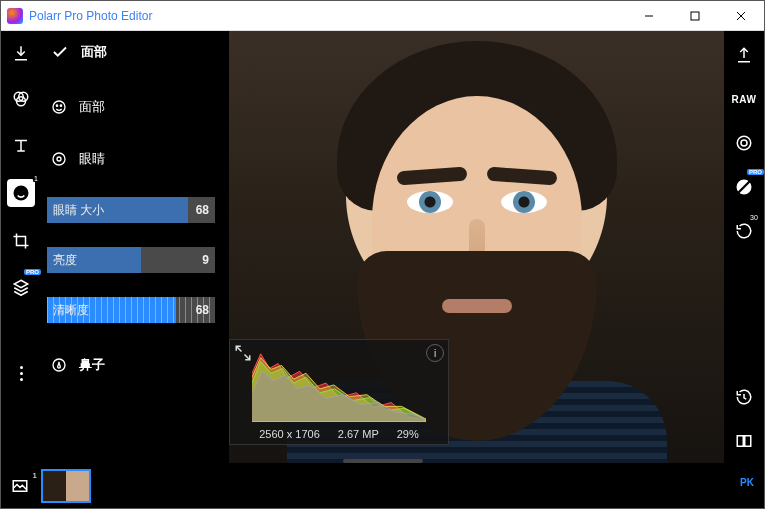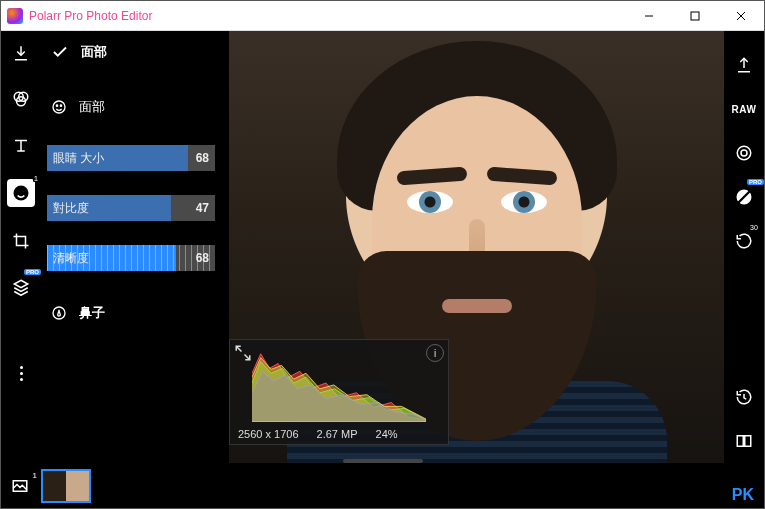--- a/index.html
+++ b/index.html
@@ -1,21 +1,21 @@
 <!DOCTYPE html>
 <html><head>
 <meta charset="utf-8">
 <style>
   * { box-sizing: border-box; margin: 0; padding: 0; font-family: "Segoe UI", Arial, sans-serif; }
   html, body { width: 765px; height: 509px; overflow: hidden; background: #fff; }
   .window { width: 765px; height: 509px; display: flex; flex-direction: column; border: 1px solid #555; }
   
   .titlebar { height: 30px; background: #fff; display: flex; align-items: center; padding-left: 6px; border-bottom: 1px solid #ddd; }
   .titlebar .app-icon { width: 16px; height: 16px; margin-right: 6px; border-radius: 3px; background: radial-gradient(circle at 30% 30%, #ff8a00, #a020f0 60%, #00c0ff); }
-  .titlebar .title { font-size: 12px; color: #ec4899; flex: 1; }
+  .titlebar .title { font-size: 12px; color: #3b82f6; flex: 1; }
   .win-btns { display: flex; height: 100%; }
   .win-btn { width: 46px; display: flex; align-items: center; justify-content: center; color: #000; font-size: 12px; }
   .win-btn svg { stroke: #000; }
   
   .app-body { flex: 1; background: #000; display: flex; flex-direction: column; }
   .workspace { flex: 1; display: flex; min-height: 0; }
   
   .left-rail { width: 40px; display: flex; flex-direction: column; align-items: center; padding-top: 10px; gap: 22px; color: #fff; }
   .rail-icon { width: 24px; height: 24px; display:flex; align-items:center; justify-content:center; position:relative; }
   .rail-icon.active { background: #fff; color:#000; border-radius:4px; width:28px; height:28px; }
@@ -52,35 +52,35 @@
   .beard { position:absolute; left:30px; right:30px; top:210px; height:190px; background:#2a1e15; border-radius:30px 30px 120px 120px / 30px 30px 160px 160px; }
   .mouth-gap { position:absolute; left:50%; top:258px; width:70px; height:14px; margin-left:-35px; background:#b47d68; border-radius:10px; }
   .sweater { position:absolute; left:-40px; right:-40px; bottom:-30px; height:120px; background:repeating-linear-gradient(0deg,#0e1a2a 0 6px,#1a2b40 6px 12px); border-radius:60px 60px 0 0; }
   
   .histo { position:absolute; left:8px; bottom:18px; width:220px; background:rgba(20,20,20,.85); border:1px solid #333; }
   .histo-top { display:flex; align-items:flex-start; justify-content:space-between; height:86px; padding:4px; }
   .histo-graph { flex:1; height:78px; position:relative; }
   .histo svg { width:100%; height:100%; display:block; }
   .expand-ic, .info-ic { width:18px; height:18px; display:flex; align-items:center; justify-content:center; color:#ddd; border:1px solid rgba(255,255,255,.3); border-radius:50%; font-size:10px; }
   .expand-ic { border-radius:2px; border:none; }
-  .histo-meta { display:flex; gap:18px; padding:2px 8px 4px; color:#ddd; font-size:11px; }
+  .histo-meta { display:flex; gap:18px; padding:2px 8px 4px; color:#ddd; font-size:11px;justify-content:center; }
   .filename-bar { position:absolute; left:8px; right:0; bottom:0; height:18px; background:rgba(30,30,30,.95); color:#ccc; font-size:11px; text-align:center; line-height:18px; }
   
-  .right-rail { width:40px; display:flex; flex-direction:column; align-items:center; padding-top:22px; gap:20px; color:#fff; position:relative; }
+  .right-rail { width:40px; display:flex; flex-direction:column; align-items:center; padding-top:12px; gap:20px; color:#fff; position:relative; }
   .right-rail .raw { font-size:10px; font-weight:700; letter-spacing:.5px; }
   .right-rail .rot-label { font-size:7px; position:absolute; transform:translate(10px,-14px); }
   .spacer { flex:1; }
   .right-rail .ric { width:24px;height:24px;display:flex;align-items:center;justify-content:center;position:relative; }
   .right-rail .pro-badge { position:absolute; top:-6px; right:-8px; font-size:6px; font-weight:700; color:#fff; background:#2b8cff; padding:0 2px; border-radius:2px; }
   
   .filmstrip { height:45px; background:#000; display:flex; align-items:center; padding:0 8px; gap:10px; position:relative; }
   .gallery-ic { width:22px;height:22px; color:#fff; display:flex;align-items:center;justify-content:center; position:relative;}
   .gallery-ic .cnt { position:absolute; top:-4px; right:-6px; font-size:8px; color:#fff; }
   .thumb { width:50px; height:34px; border:2px solid #2b8cff; background:linear-gradient(90deg,#2a2015 0 50%, #c9a98b 50% 100%); }
-  .pk { position:absolute; right:10px; bottom:4px; font-size:16px; color:#2b8cff; font-weight:700;}
+  .pk { position:absolute; right:10px; bottom:20px; font-size:10px; color:#2b8cff; font-weight:700;}
   .scroll-ind { position:absolute; left:50%; top:-4px; width:80px; height:4px; background:#444; border-radius:2px; transform:translateX(-50%);}
   .more-dots { display:flex; flex-direction:column; gap:3px; align-items:center; justify-content:center; height:24px;}
   .more-dots span{ width:3px;height:3px;background:#fff;border-radius:50%;}
   .left-rail .more-dots { margin-top:auto; margin-bottom:12px;}
 </style>
 </head>
 <body>
 
 <div class="window">
 
@@ -177,30 +177,39 @@
             <svg width="16" height="16" viewBox="0 0 24 24" stroke="#fff" fill="none" stroke-width="2">
                 <circle cx="12" cy="12" r="9"></circle>
                 <circle cx="9" cy="10" r="1" fill="#fff"></circle>
                 <circle cx="15" cy="10" r="1" fill="#fff"></circle>
                 <path d="M8 15c1.2 1.3 2.6 2 4 2s2.8-.7 4-2"></path>
               </svg>
           </span>
           <span>面部</span>
         </div>
 
+        <div class="opt-row">
+          <span class="oicon">
+            <svg width="16" height="16" viewBox="0 0 24 24" stroke="#fff" fill="none" stroke-width="2">
+                <circle cx="12" cy="12" r="9"></circle>
+                <circle cx="12" cy="12" r="3"></circle>
+              </svg>
+          </span>
+          <span>眼睛</span>
+        </div>
 
         <div class="slider">
           <div class="fill" style="width:84%"></div>
           <span class="label">眼睛 大小</span>
           <span class="val">68</span>
         </div>
         <div class="slider">
-          <div class="fill" style="width:74%"></div>
-          <span class="label">對比度</span>
-          <span class="val">47</span>
+          <div class="fill" style="width:56%"></div>
+          <span class="label">亮度</span>
+          <span class="val">9</span>
         </div>
         <div class="slider active">
           <div class="fill" style="width:77%"></div>
           <span class="label">清晰度</span>
           <span class="val">68</span>
         </div>
 
         <div class="opt-row" style="margin-top:4px;font-weight:bold;">
           <span class="oicon">
             <svg width="16" height="16" viewBox="0 0 24 24" stroke="#fff" fill="none" stroke-width="2">
@@ -248,21 +257,21 @@
                 <polyline fill="rgba(60,255,60,.45)" stroke="#55dd55" stroke-width="1" points="0,40 10,18 22,30 35,25 48,40 62,34 78,50 95,46 115,58 135,55 155,68 175,66 200,78 200,80 0,80"></polyline>
                 <polyline fill="rgba(80,80,255,.45)" stroke="#6677ff" stroke-width="1" points="0,50 12,28 25,38 38,32 52,46 68,42 85,56 105,52 125,62 145,60 165,70 185,72 200,78 200,80 0,80"></polyline>
                 <polyline fill="rgba(255,220,60,.4)" stroke="#e8d04a" stroke-width="1" points="0,34 10,14 22,26 34,22 48,36 62,30 78,46 94,42 112,54 132,52 152,64 172,64 200,77 200,80 0,80"></polyline>
               </svg>
             </div>
             <div class="info-ic">i</div>
           </div>
           <div class="histo-meta">
             <span>2560 x 1706</span>
             <span>2.67 MP</span>
-            <span>24%</span>
+            <span>29%</span>
           </div>
         </div>
 
       </div>
 
       <div class="right-rail">
         <div class="ric">
           <svg width="18" height="18" viewBox="0 0 24 24" fill="none" stroke="#fff" stroke-width="2">
               <path d="M12 16V3"></path>
               <path d="m7 8 5-5 5 5"></path>

